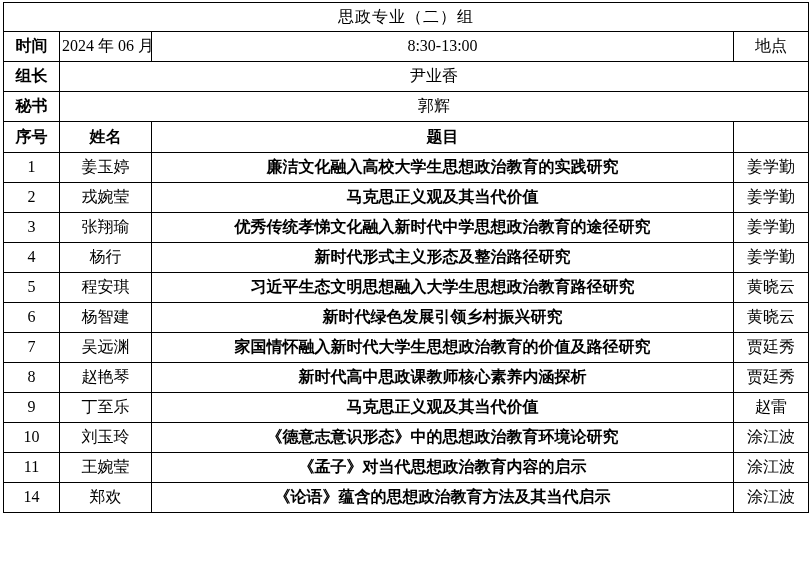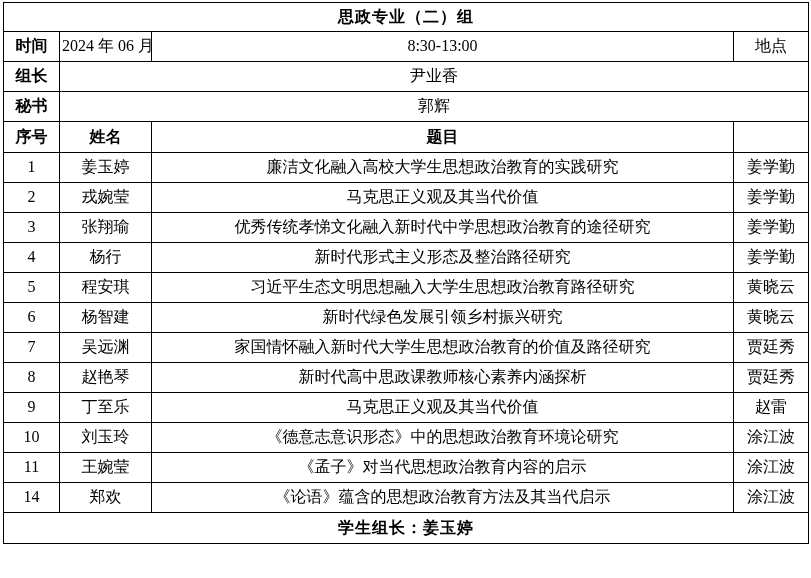--- a/index.html
+++ b/index.html
@@ -32,41 +32,42 @@
     vertical-align: middle;
     font-size: 16px;
     line-height: 1.15;
     padding: 1px 2px;
     white-space: nowrap;
     overflow: hidden;
   }
   .title-row td {
     border: none;
     font-size: 19px;
-    font-weight: bold;
+    font-weight: normal;
     letter-spacing: 1px;
     padding-bottom: 3px;
     height: 26px;
   }
   .hd {
     font-weight: bold;
     font-size: 17px;
   }
   .row-h td {
     height: 27px;
   }
   .row-title td {
     height: 28px;
   }
   .name-cell {
     font-size: 16px;
     margin-top: 40px;
   }
   .topic-cell {
     font-size: 16px;
+    font-weight: bold;
   }
   .teacher-cell {
     font-size: 16px;
   }
   .footer-row td {
     height: 28px;
     font-size: 17px;
     font-weight: bold;
     letter-spacing: 1px;
   }
@@ -183,18 +184,15 @@
         <td class="topic-cell">《孟子》对当代思想政治教育内容的启示</td>
         <td class="teacher-cell">涂江波</td>
       </tr>
       <tr class="row-h">
         <td>14</td>
         <td class="name-cell">郑欢</td>
         <td class="topic-cell">《论语》蕴含的思想政治教育方法及其当代启示</td>
         <td class="teacher-cell">涂江波</td>
       </tr>
 
-      <tr class="footer-row">
-        <td colspan="4">学生组长：姜玉婷</td>
-      </tr>
     </tbody>
   </table>
 </div>
 
 </body></html>

